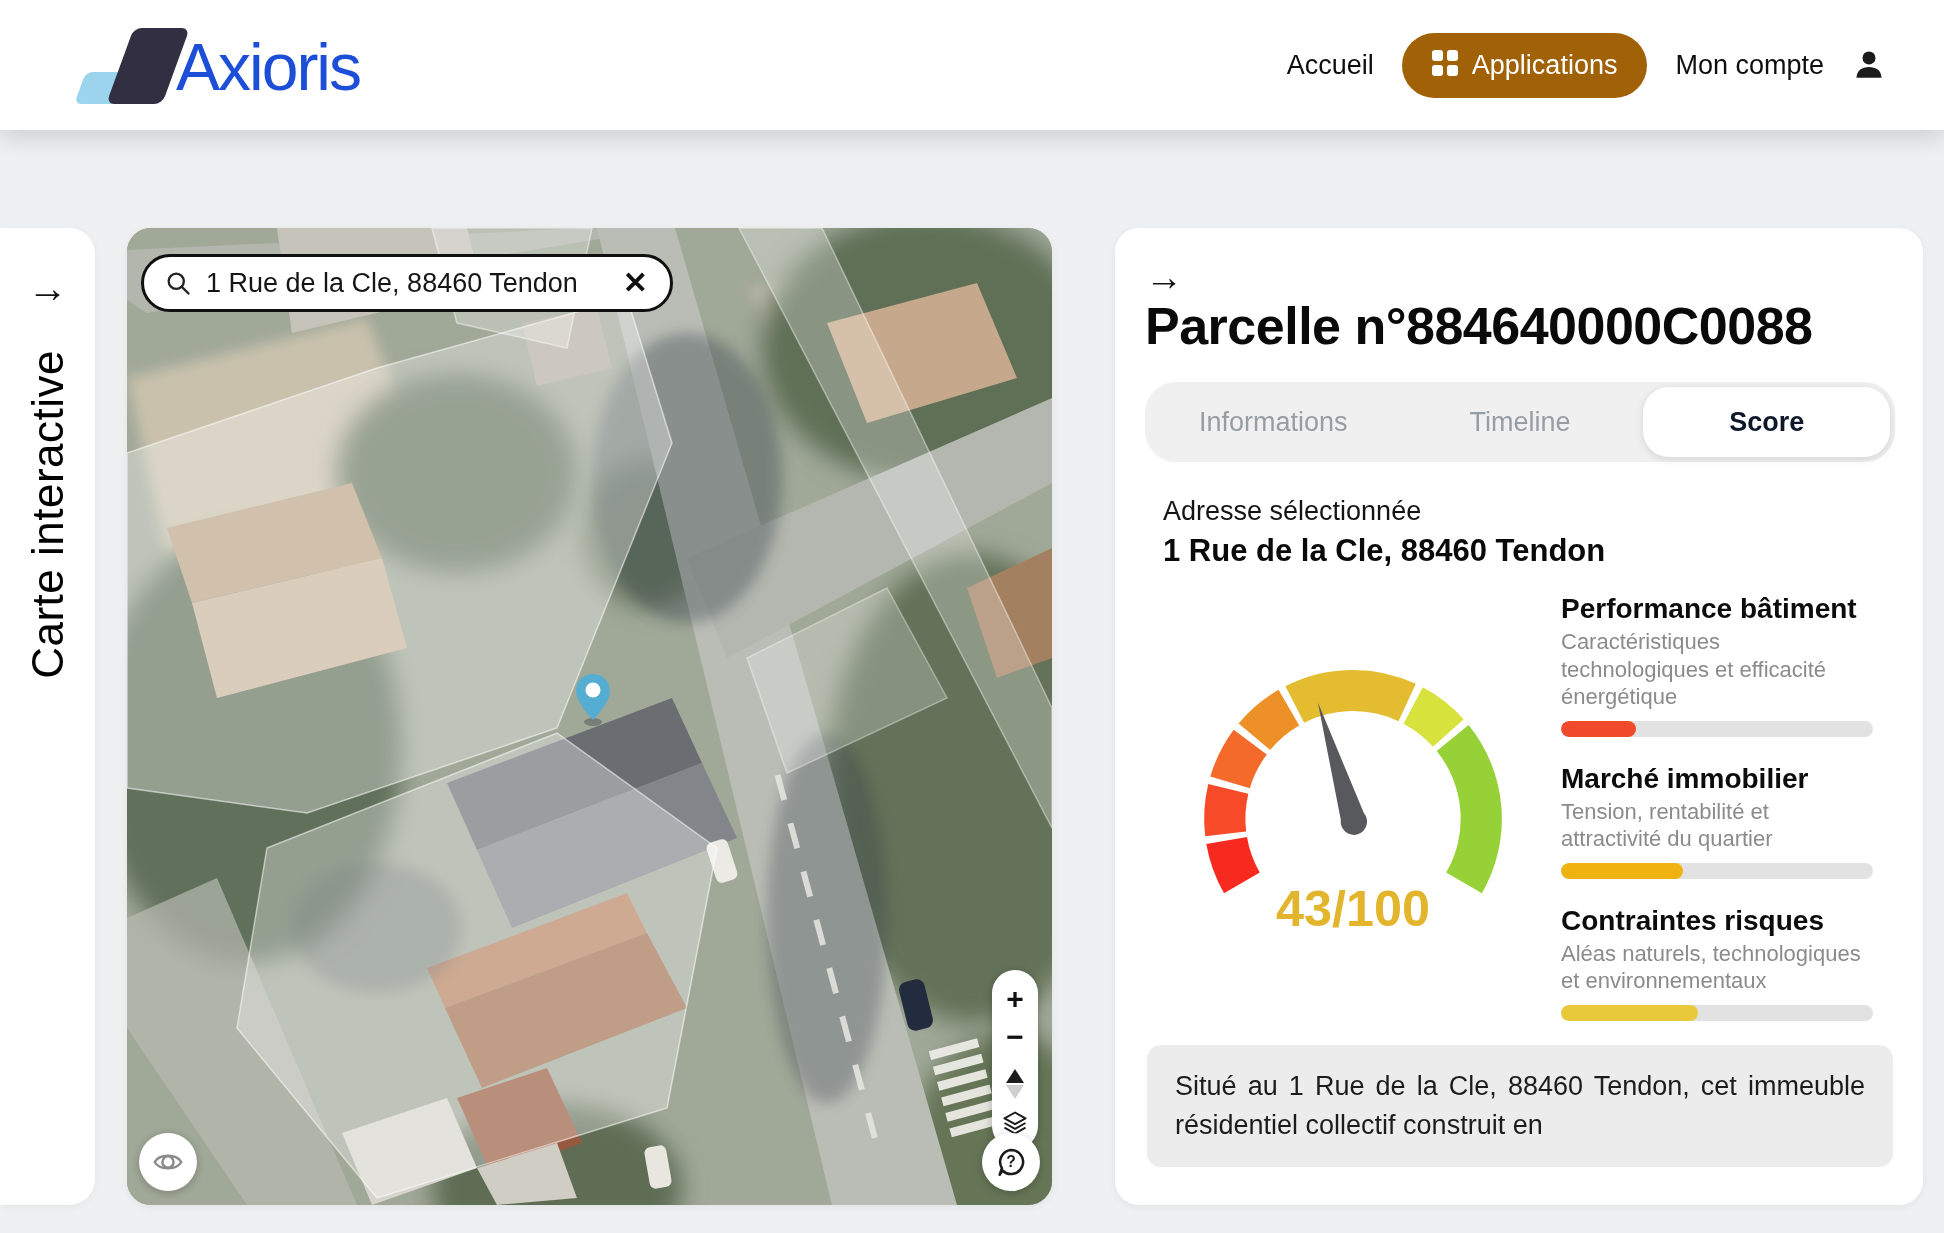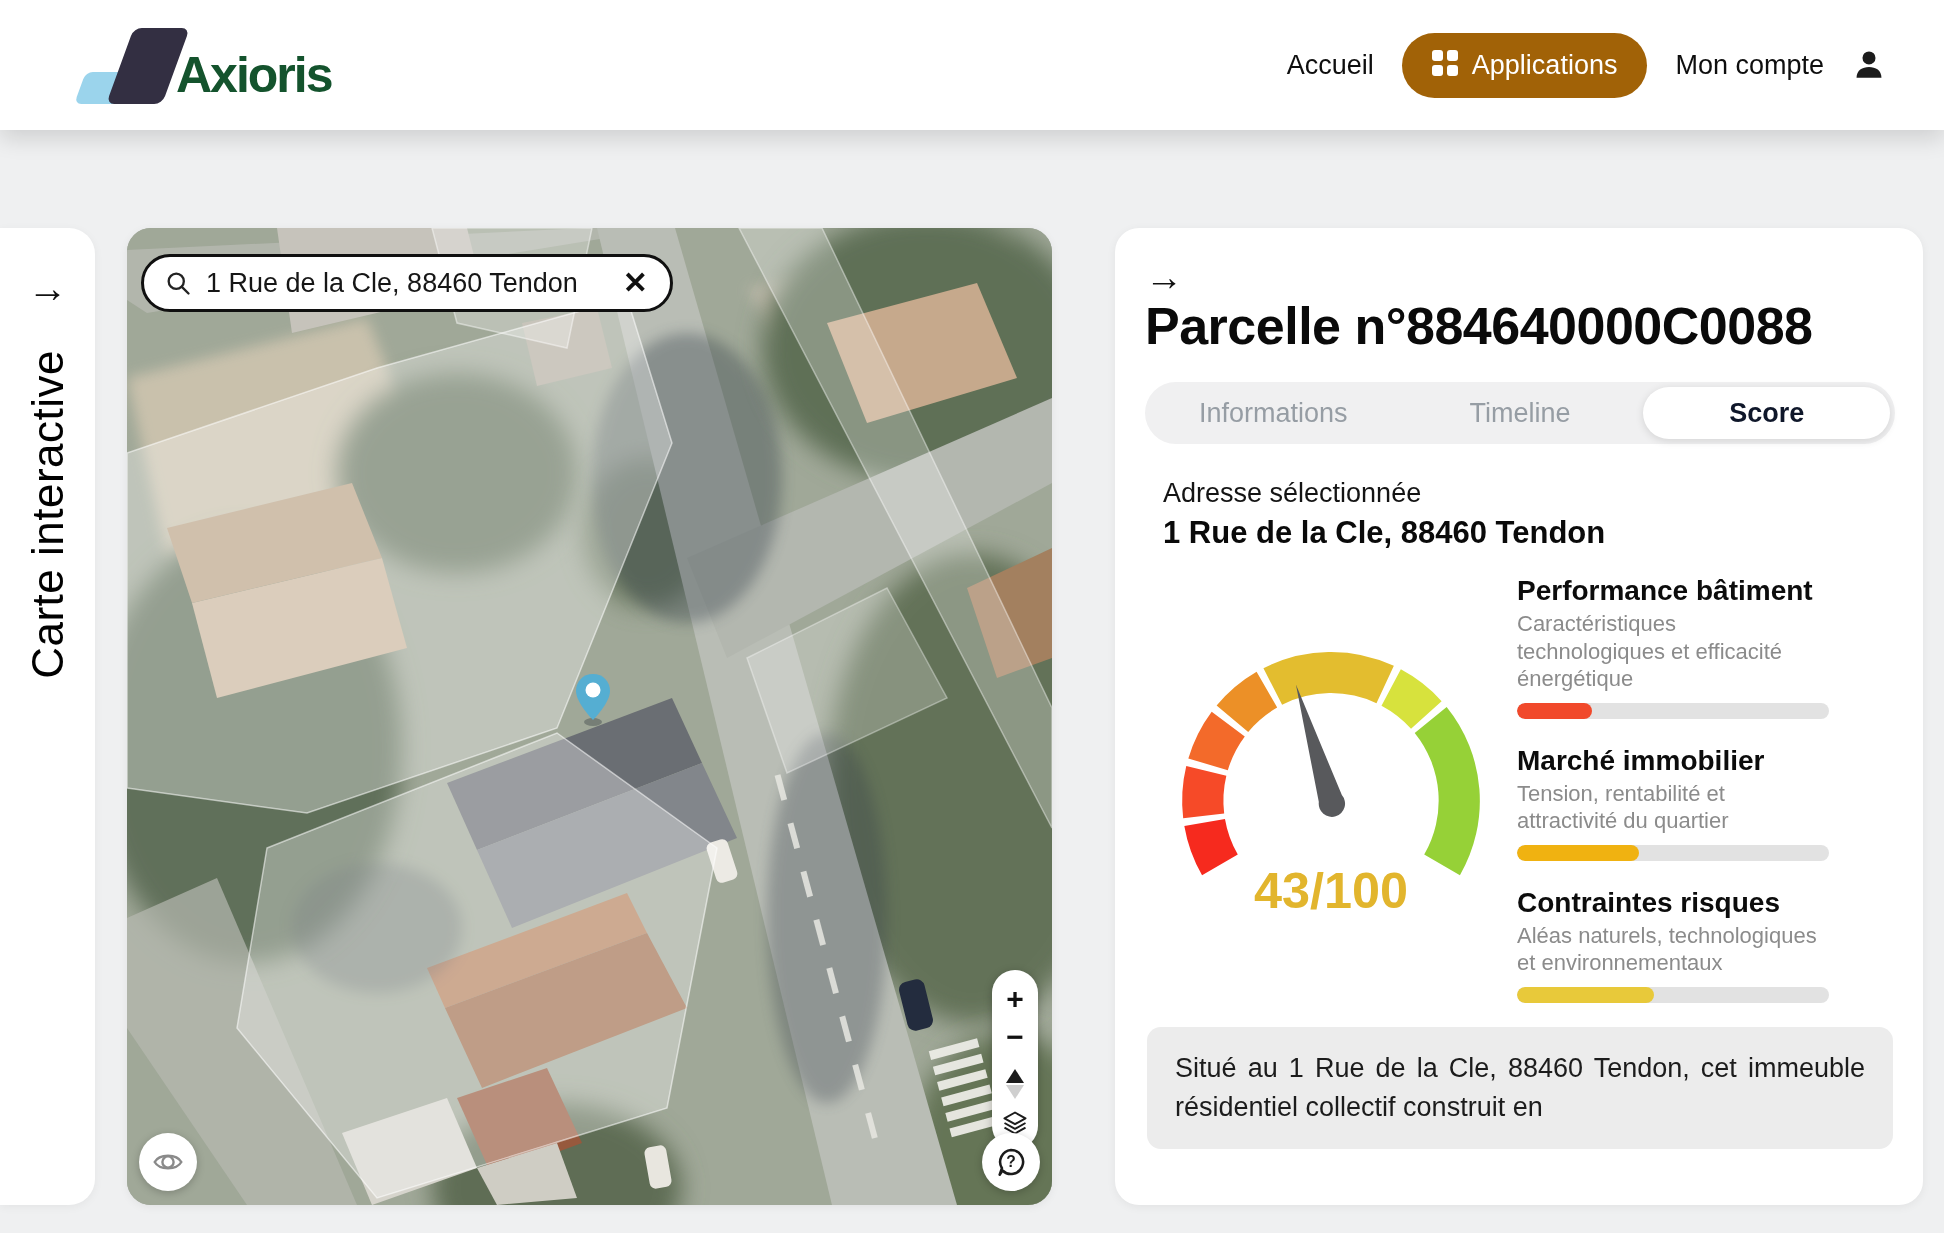--- a/index.html
+++ b/index.html
@@ -9,21 +9,21 @@
   
   .header { position:absolute; left:0; top:0; width:1944px; height:130px; background:#fff;
     display:flex; align-items:center; justify-content:space-between;
     box-shadow:0 8px 22px rgba(0,0,0,.14); z-index:20; }
   .brand { display:flex; align-items:flex-end; margin-left:72px; }
   .logo-mark { position:relative; width:110px; height:82px; }
   .logo-dark { position:absolute; left:48px; top:4px; width:56px; height:76px;
     background:#332f42; border-radius:8px; transform:skewX(-20deg); }
   .logo-blue { position:absolute; left:8px; top:48px; width:52px; height:32px;
     background:#9bd4ec; border-radius:7px; transform:skewX(-20deg); }
-  .brand-text { font-size:50px; font-weight:700; letter-spacing:-2px; color:#14532d;
+  .brand-text { font-size:66px; font-weight:400; letter-spacing:-2px; color:#1d4ed8;
     margin-left:-6px; line-height:1; padding-bottom:6px; }
   .nav { display:flex; align-items:center; gap:28px; margin-right:58px; }
   .nav-link { font-size:27px; font-weight:500; color:#0e0e0e; cursor:pointer; }
   .apps-btn { display:flex; align-items:flex-start; gap:14px; background:#a16207; color:#fff;
     font-size:27px; font-weight:500; padding:17px 30px; border-radius:40px; border:none; cursor:pointer; }
   .grid-icon { width:26px; height:26px; display:grid; grid-template-columns:11px 11px;
     grid-template-rows:11px 11px; gap:4px; }
   .grid-icon span { background:#fff; border-radius:3px; }
   .user-icon { width:34px; height:34px; }
 
@@ -65,33 +65,33 @@
     box-shadow:0 2px 8px rgba(0,0,0,.22); z-index:5; }
   .eye-btn { left:12px; bottom:14px; }
   .help-btn { right:12px; bottom:14px; }
 
   
   .parcel-panel { position:absolute; left:1115px; top:228px; width:808px; height:977px; background:#fff;
     border-radius:24px; box-shadow:0 2px 10px rgba(0,0,0,.06); padding:30px 28px 0 30px; overflow:hidden; }
   .panel-arrow { font-size:38px; line-height:1; cursor:pointer; color:#111; }
   .parcel-title { font-size:52px; font-weight:700; letter-spacing:-.5px; color:#0a0a0a; }
 
-  .tabs { margin-top:26px; height:62px; background:#f0f0f1; border-radius:31px; display:flex; padding:5px; }
+  .tabs { margin-top:26px; height:80px; background:#f0f0f1; border-radius:31px; display:flex; padding:5px; }
   .tab { flex:1; display:flex; align-items:center; justify-content:center; font-size:27px;
     color:#969da4; border-radius:26px; cursor:pointer; }
   .tab.active { background:#fff; color:#0f172a; font-weight:700;
     box-shadow:0 2px 8px rgba(0,0,0,.12); }
 
   .addr-label { font-size:27px; color:#141414; margin:34px 0 0 18px; }
   .addr-value { font-size:31px; font-weight:700; margin:6px 0 0 18px; color:#0a0a0a; }
 
   .score-row { display:flex; margin-top:22px; }
   .gauge-col { flex:1; display:flex; justify-content:center; align-items:flex-start; padding-top:56px;text-decoration:underline; }
   .gauge-svg { width:344px; height:300px; }
-  .cats-col { width:312px; margin-right:66px; display:flex; flex-direction:column; gap:26px; padding-top:2px; }
+  .cats-col { width:312px; margin-right:22px; display:flex; flex-direction:column; gap:26px; padding-top:2px; }
   .cat-title { font-size:28px; font-weight:700; color:#0c0c0c; }
   .cat-desc { font-size:22px; color:#8b8b8b; line-height:1.25; margin-top:3px; }
   .bar-track { margin-top:10px; width:100%; height:16px; background:#e2e2e2; border-radius:8px; overflow:hidden; }
   .bar-fill { height:100%; border-radius:8px; }
 
   .summary { margin:24px 2px 0 2px; background:#ececec; border-radius:14px; padding:22px 28px;
     font-size:27px; line-height:1.45; text-align:justify; color:#1c1c1c; }
 </style>
 </head>
 <body>

